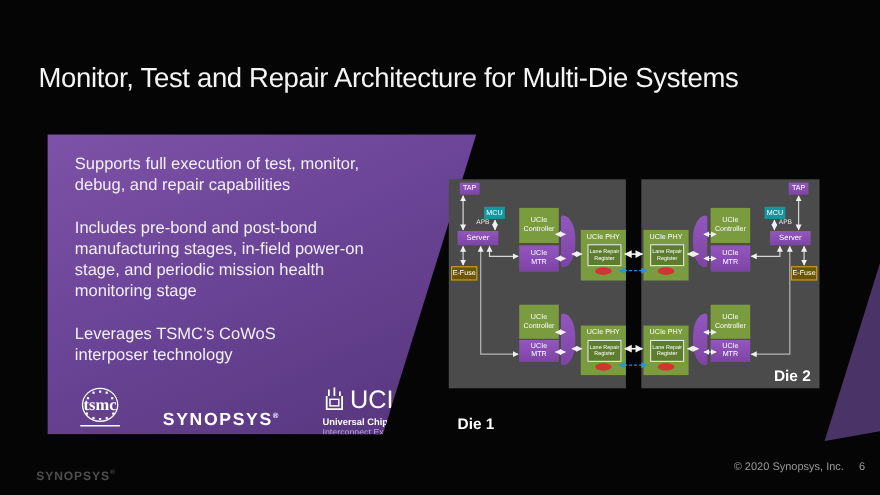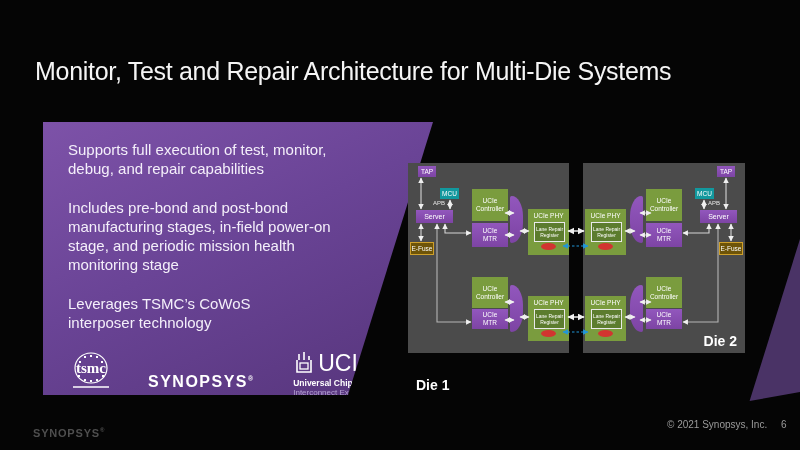--- a/index.html
+++ b/index.html
@@ -217,16 +217,16 @@
       <path d="M225,157 H235" marker-start="url(#mw)" marker-end="url(#mw)"></path>
 
       <path d="M168,71 H184" stroke="#fafafa" stroke-width="1.4" marker-start="url(#mw)" marker-end="url(#mw)"></path>
       <path d="M168,157 H184" stroke="#fafafa" stroke-width="1.4" marker-start="url(#mw)" marker-end="url(#mw)"></path>
       <path d="M163,86 H188" stroke="#2196d8" stroke-dasharray="2.5 2" marker-start="url(#mb)" marker-end="url(#mb)"></path>
       <path d="M163,172 H188" stroke="#2196d8" stroke-dasharray="2.5 2" marker-start="url(#mb)" marker-end="url(#mb)"></path>
     </g>
   </svg>
 
   <div class="footer-brand"><span>SYNOPSYS</span><span style="font-size:6px;vertical-align:super;">®</span></div>
-  <div class="footer-copy">© 2021 Synopsys, Inc.</div>
+  <div class="footer-copy">© 2020 Synopsys, Inc.</div>
   <div class="footer-page">6</div>
 
 </div>
 
 </body></html>

